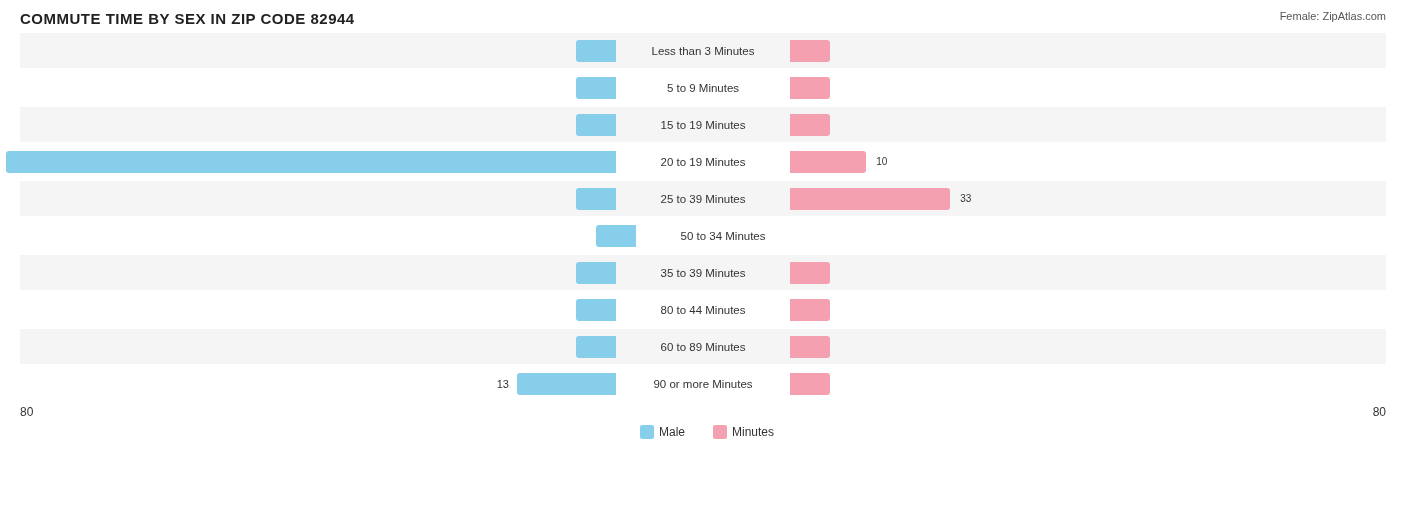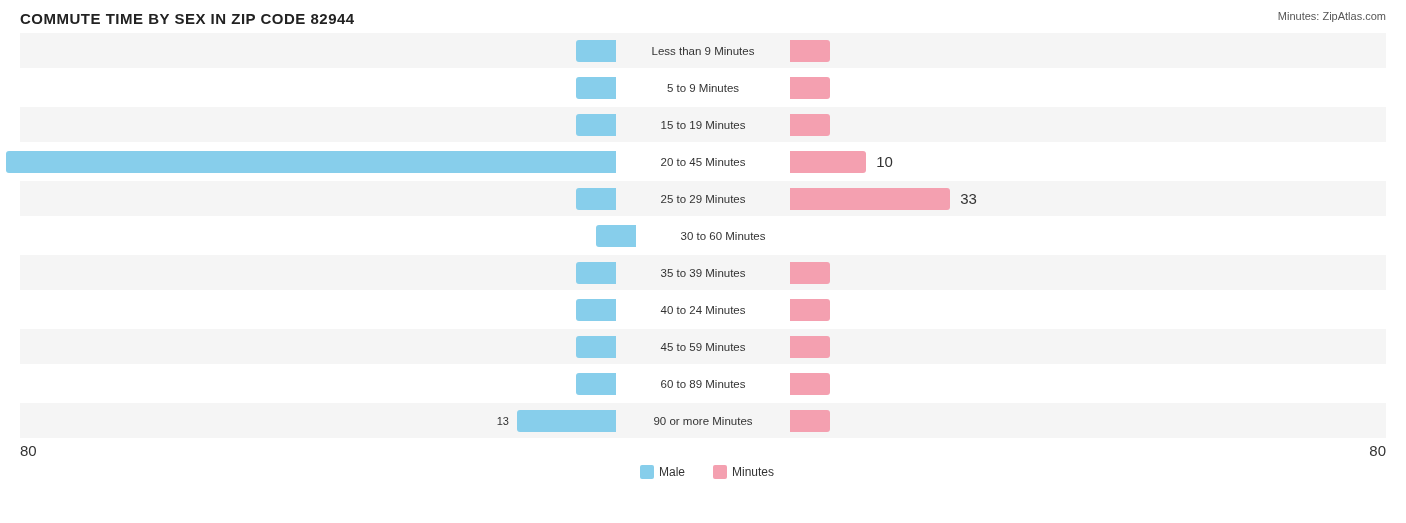--- a/index.html
+++ b/index.html
@@ -91,21 +91,21 @@
       display: flex;
       align-items: center;
     }
     .value-outside-left {
       font-size: 11px;
       color: #333;
       white-space: nowrap;
       margin-right: 4px;
     }
     .value-outside-right {
-      font-size: 15px;
+      font-size: 10px;
       color: #333;
       white-space: nowrap;
       margin-left: 4px;
     }
     .legend-area {
       display: flex;
       justify-content: center;
       align-items: center;
       gap: 20px;
       margin-top: 6px;
@@ -120,45 +120,45 @@
     }
     .legend-box {
       width: 14px;
       height: 14px;
       border-radius: 2px;
     }
     .axis-labels {
       display: flex;
       justify-content: space-between;
       padding: 2px 0 0 0;
-      font-size: 15px;
+      font-size: 12px;
       color: #333;
     }
     
     .chart-wrapper {
       position: relative;
       width: 100%;
     }
   </style>
 </head>
 <body>
 
 <div class="chart-container">
   <div class="chart-title">COMMUTE TIME BY SEX IN ZIP CODE 82944</div>
-  <div class="source">Minutes: ZipAtlas.com</div>
+  <div class="source">Female: ZipAtlas.com</div>
 
   <div class="chart-wrapper">
     <div class="bars-area" id="bars-area">
 
     <div class="bar-row">
           <div class="left-section">
             <span style="font-size: 11px; color: rgb(51, 51, 51); position: absolute; right: 8px;">0</span>
             <div class="male-bar" style="width: 40px; right: 4px;"></div>
           </div>
-          <div class="label-section">Less than 9 Minutes</div>
+          <div class="label-section">Less than 3 Minutes</div>
           <div class="right-section">
             <span style="font-size: 11px; color: rgb(51, 51, 51); position: absolute; left: 8px;">0</span>
             <div class="female-bar" style="width: 40px; left: 4px;"></div>
           </div>
         </div>
         <div class="bar-row">
           <div class="left-section">
             <span style="font-size: 11px; color: rgb(51, 51, 51); position: absolute; right: 8px;">0</span>
             <div class="male-bar" style="width: 40px; right: 4px;"></div>
           </div>
@@ -176,72 +176,61 @@
           <div class="label-section">15 to 19 Minutes</div>
           <div class="right-section">
             <span style="font-size: 11px; color: rgb(51, 51, 51); position: absolute; left: 8px;">0</span>
             <div class="female-bar" style="width: 40px; left: 4px;"></div>
           </div>
         </div>
         <div class="bar-row">
           <div class="left-section">
             <div class="male-bar" style="width: 610px; right: 4px;"></div>
           </div>
-          <div class="label-section">20 to 45 Minutes</div>
+          <div class="label-section">20 to 19 Minutes</div>
           <div class="right-section">
             <div class="female-bar" style="width: 76.25px; left: 4px;"></div>
             <span class="value-outside-right" style="position: absolute; left: 86.25px;">10</span>
           </div>
         </div>
         <div class="bar-row">
           <div class="left-section">
             <span style="font-size: 11px; color: rgb(51, 51, 51); position: absolute; right: 8px;">0</span>
             <div class="male-bar" style="width: 40px; right: 4px;"></div>
           </div>
-          <div class="label-section">25 to 29 Minutes</div>
+          <div class="label-section">25 to 39 Minutes</div>
           <div class="right-section">
             <div class="female-bar" style="width: 160.125px; left: 4px;"></div>
             <span class="value-outside-right" style="position: absolute; left: 170.125px;">33</span>
           </div>
         </div>
         <div class="bar-row">
           <div class="left-section">
             <span style="font-size: 11px; color: rgb(51, 51, 51); position: absolute; right: 8px;">0</span>
             <div class="male-bar" style="width: 40px; right: 4px;"></div>
           </div>
-          <div class="label-section">30 to 60 Minutes</div>
+          <div class="label-section">50 to 34 Minutes</div>
         </div>
         <div class="bar-row">
           <div class="left-section">
             <span style="font-size: 11px; color: rgb(51, 51, 51); position: absolute; right: 8px;">0</span>
             <div class="male-bar" style="width: 40px; right: 4px;"></div>
           </div>
           <div class="label-section">35 to 39 Minutes</div>
           <div class="right-section">
             <span style="font-size: 11px; color: rgb(51, 51, 51); position: absolute; left: 8px;">0</span>
             <div class="female-bar" style="width: 40px; left: 4px;"></div>
           </div>
         </div>
         <div class="bar-row">
           <div class="left-section">
             <span style="font-size: 11px; color: rgb(51, 51, 51); position: absolute; right: 8px;">0</span>
             <div class="male-bar" style="width: 40px; right: 4px;"></div>
           </div>
-          <div class="label-section">40 to 24 Minutes</div>
-          <div class="right-section">
-            <span style="font-size: 11px; color: rgb(51, 51, 51); position: absolute; left: 8px;">0</span>
-            <div class="female-bar" style="width: 40px; left: 4px;"></div>
-          </div>
-        </div>
-        <div class="bar-row">
-          <div class="left-section">
-            <span style="font-size: 11px; color: rgb(51, 51, 51); position: absolute; right: 8px;">0</span>
-            <div class="male-bar" style="width: 40px; right: 4px;"></div>
-          </div>
-          <div class="label-section">45 to 59 Minutes</div>
+          <div class="label-section">80 to 44 Minutes</div>
           <div class="right-section">
             <span style="font-size: 11px; color: rgb(51, 51, 51); position: absolute; left: 8px;">0</span>
             <div class="female-bar" style="width: 40px; left: 4px;"></div>
           </div>
         </div>
         <div class="bar-row">
           <div class="left-section">
             <span style="font-size: 11px; color: rgb(51, 51, 51); position: absolute; right: 8px;">0</span>
             <div class="male-bar" style="width: 40px; right: 4px;"></div>
           </div>

